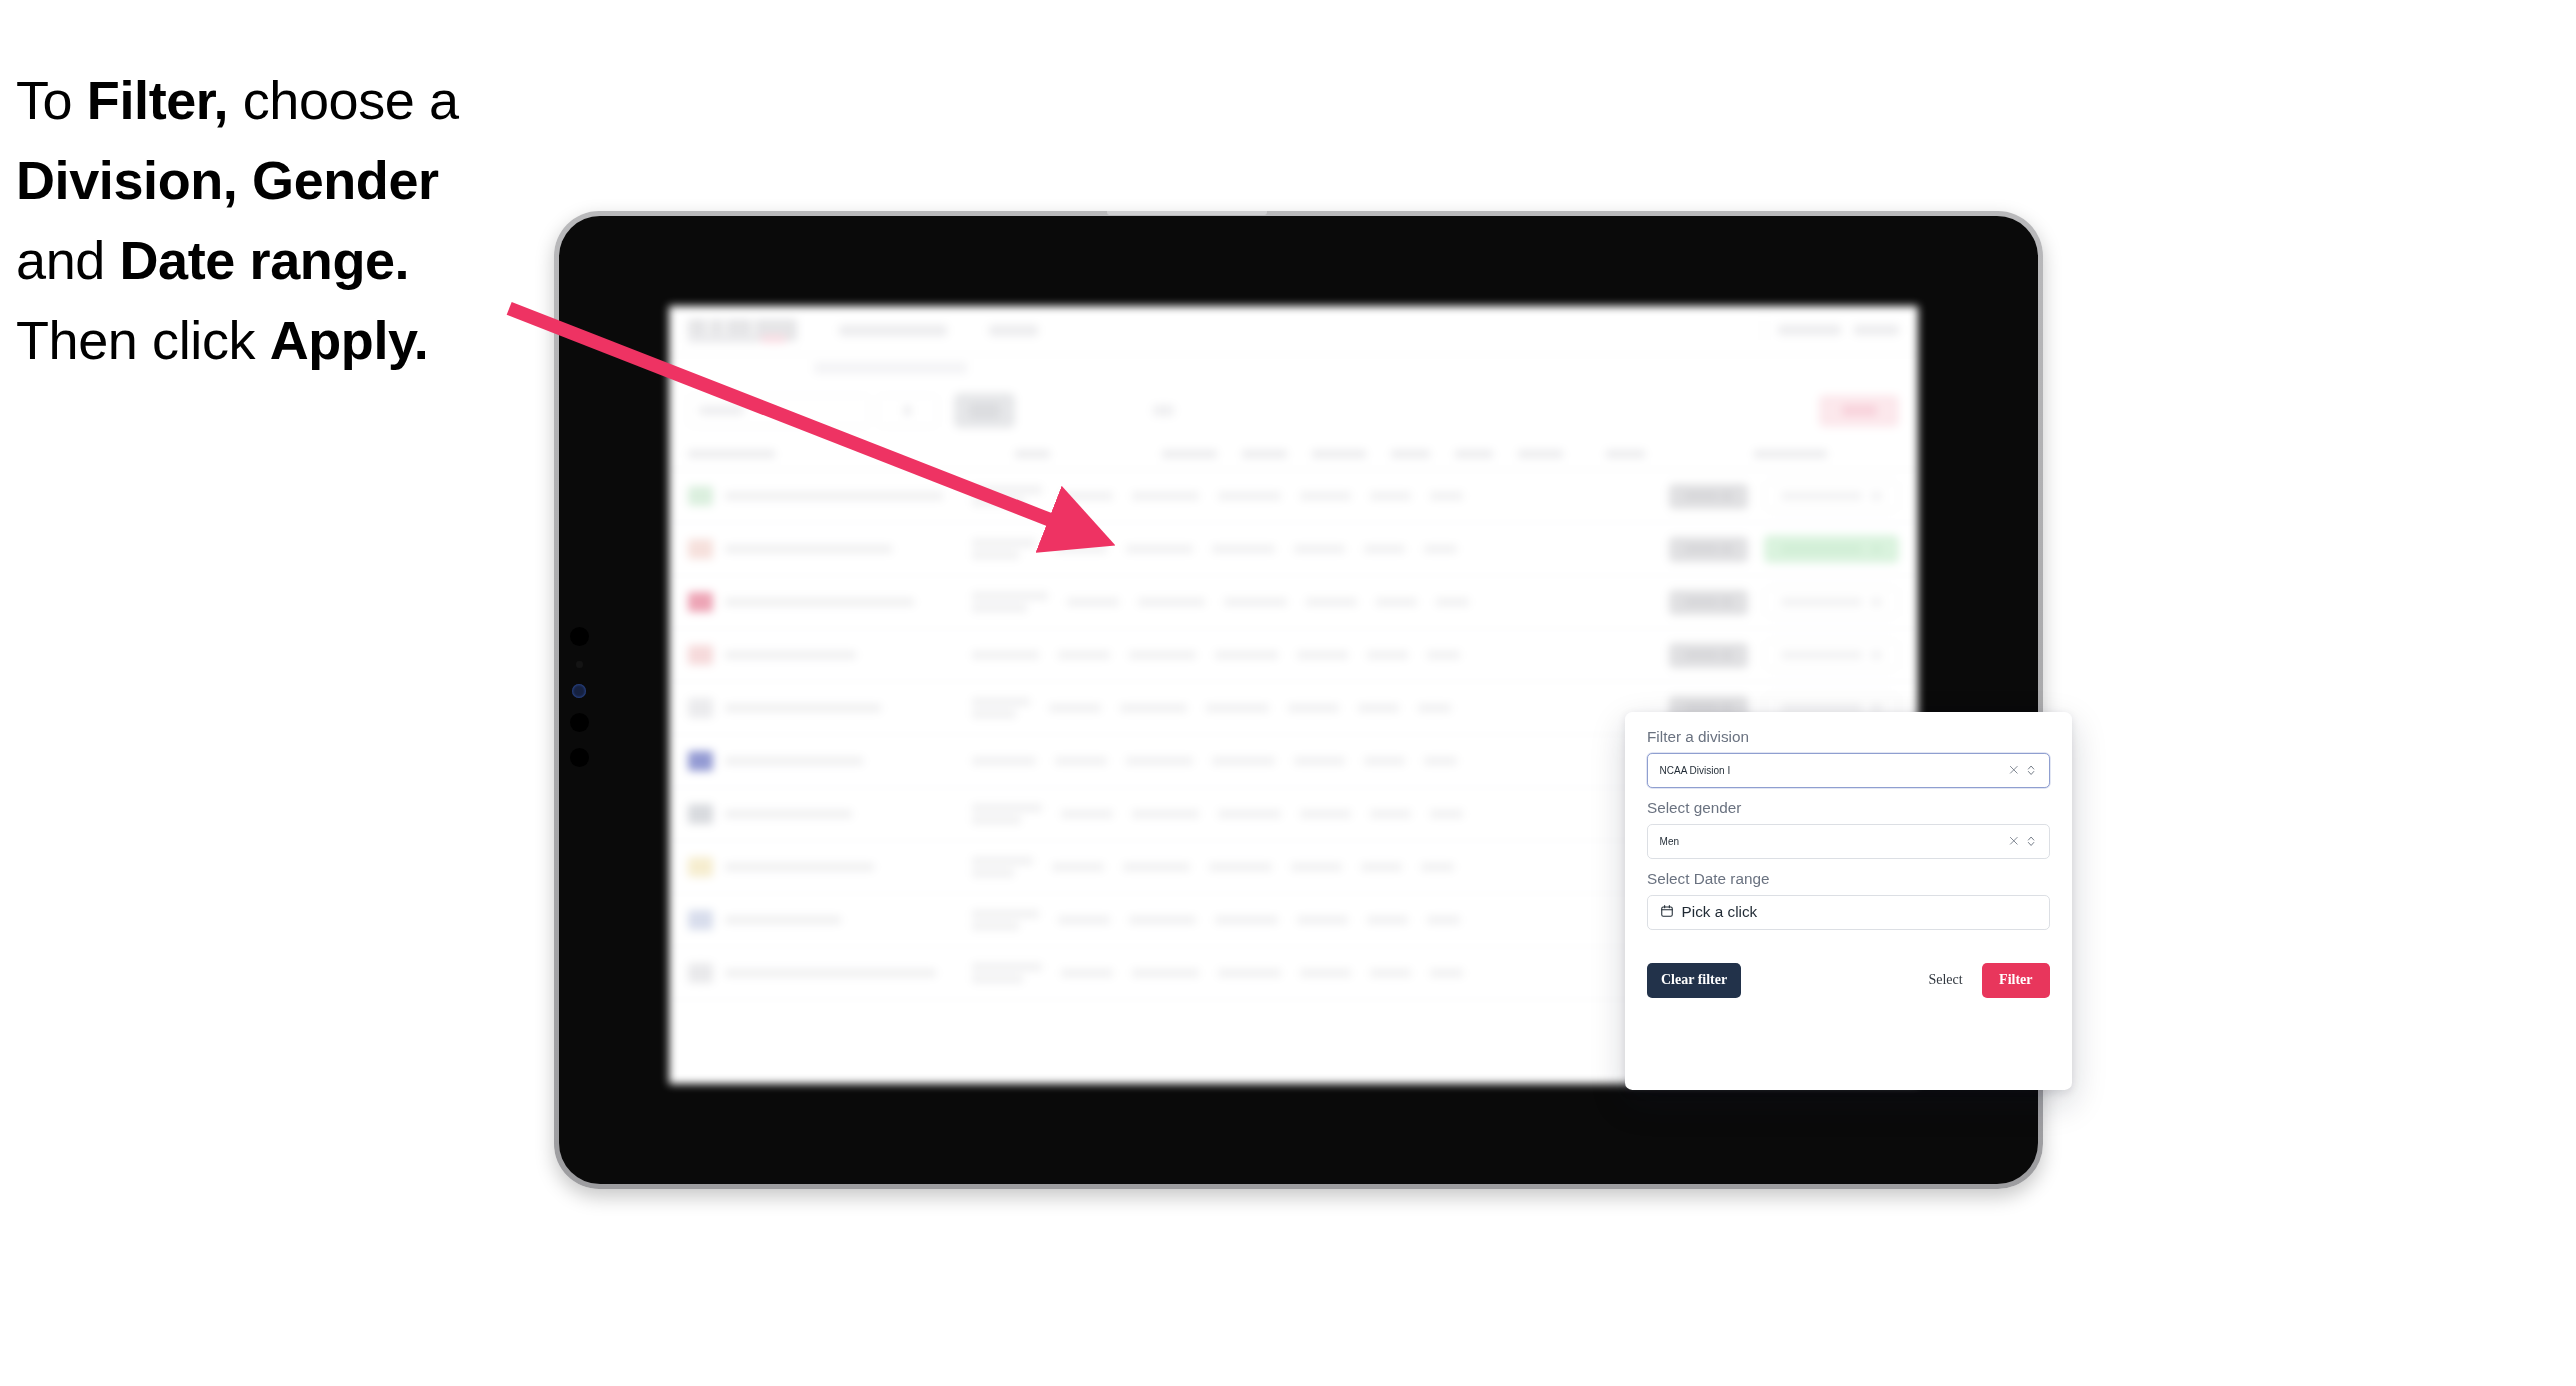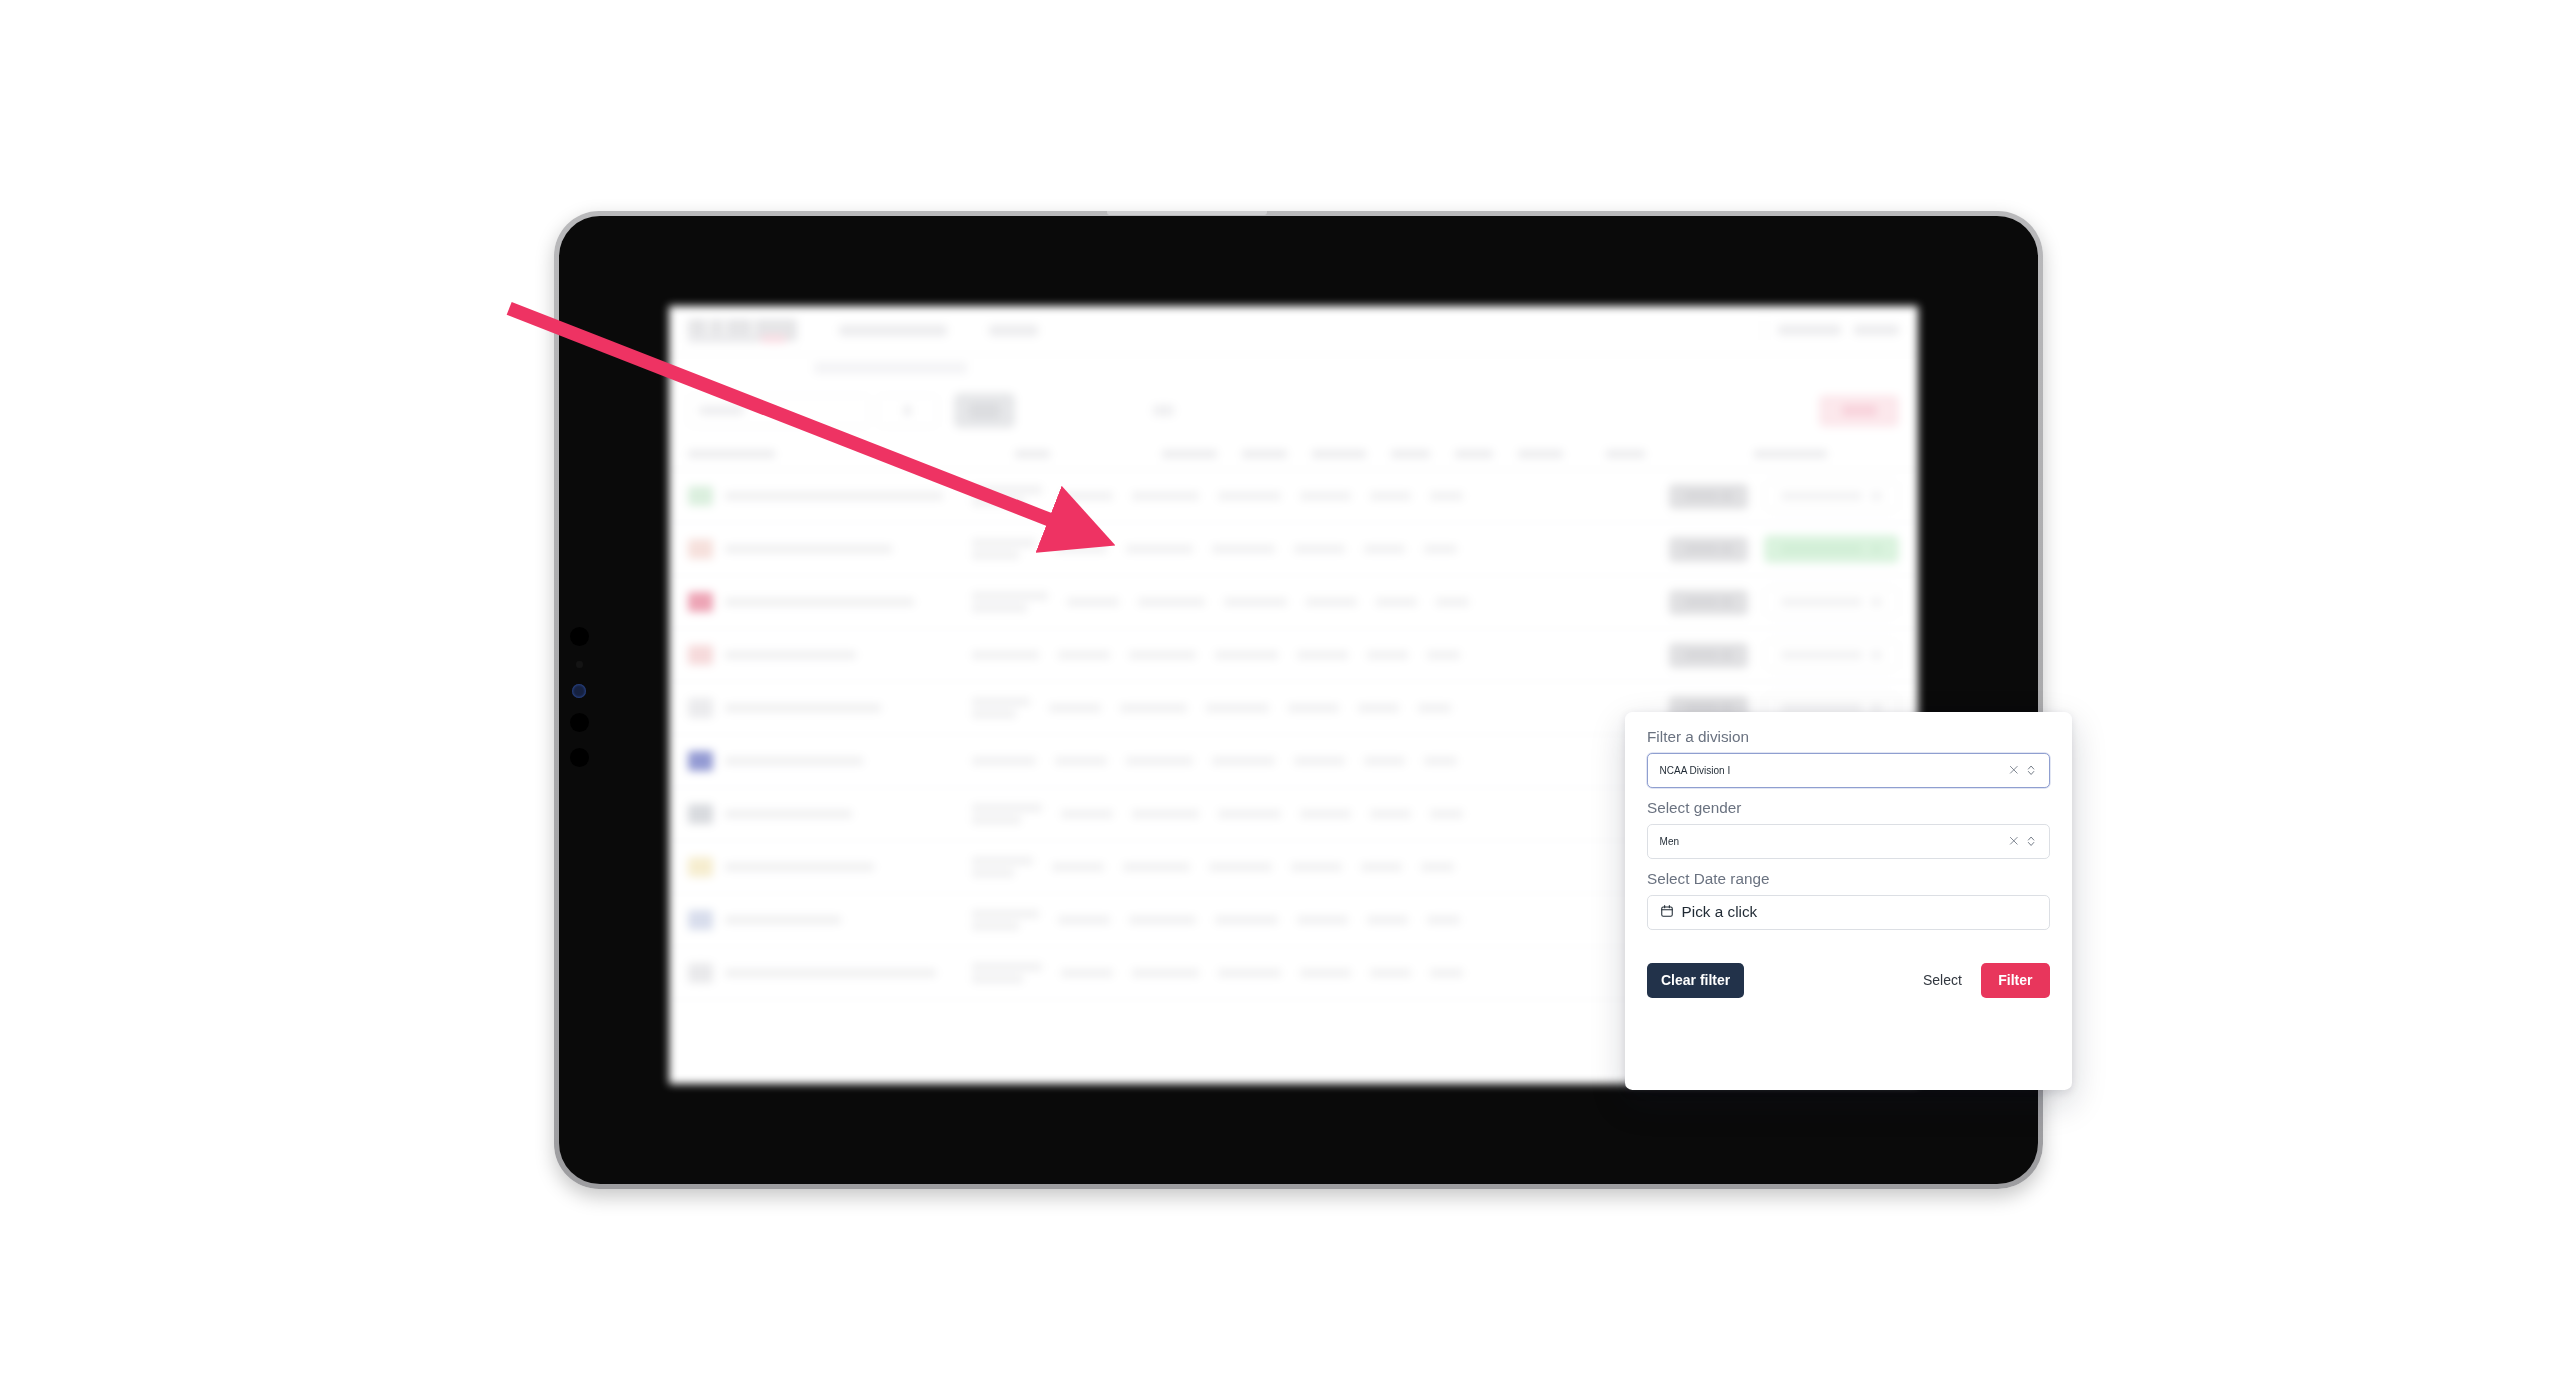--- a/index.html
+++ b/index.html
@@ -272,21 +272,21 @@
   .date-placeholder { font-size: 15.3px; color: #1f2933; }
 
   .modal-foot {
     display: flex;
     align-items: center;
     padding: 22px 22px 0 22px;
   }
   .btn {
     border: none;
     border-radius: 5.1px;
-    font-family: Liberation Sans, sans-serif;
+    font-family: Liberation Serif, serif;
     font-size: 14px;
     cursor: pointer;
     line-height: 1;
   }
   .btn-clear {
     background: #22324a;
     color: #ffffff;
     padding: 10.2px 14px;
     font-weight: 700;
   }
@@ -303,20 +303,26 @@
     padding: 10.2px 17.5px;
     margin-left: 7.3px;
     font-weight: 700;
   }
 </style>
 </head>
 <body>
 
 <div id="stage">
 
+  <div class="instructions">
+    <div class="ln"><span>To </span><b>Filter,</b><span> choose a</span></div>
+    <div class="ln"><b>Division, Gender</b></div>
+    <div class="ln"><span>and </span><b>Date range.</b></div>
+    <div class="ln"><span>Then click </span><b>Apply.</b></div>
+  </div>
 
   <div class="tablet">
     <div class="top-mic"></div>
     <div class="tablet-screenbed"></div>
     <div class="sensor s1"></div>
     <div class="sensor s2"></div>
     <div class="sensor s3"></div>
     <div class="sensor s4"></div>
     <div class="sensor s5"></div>
 

